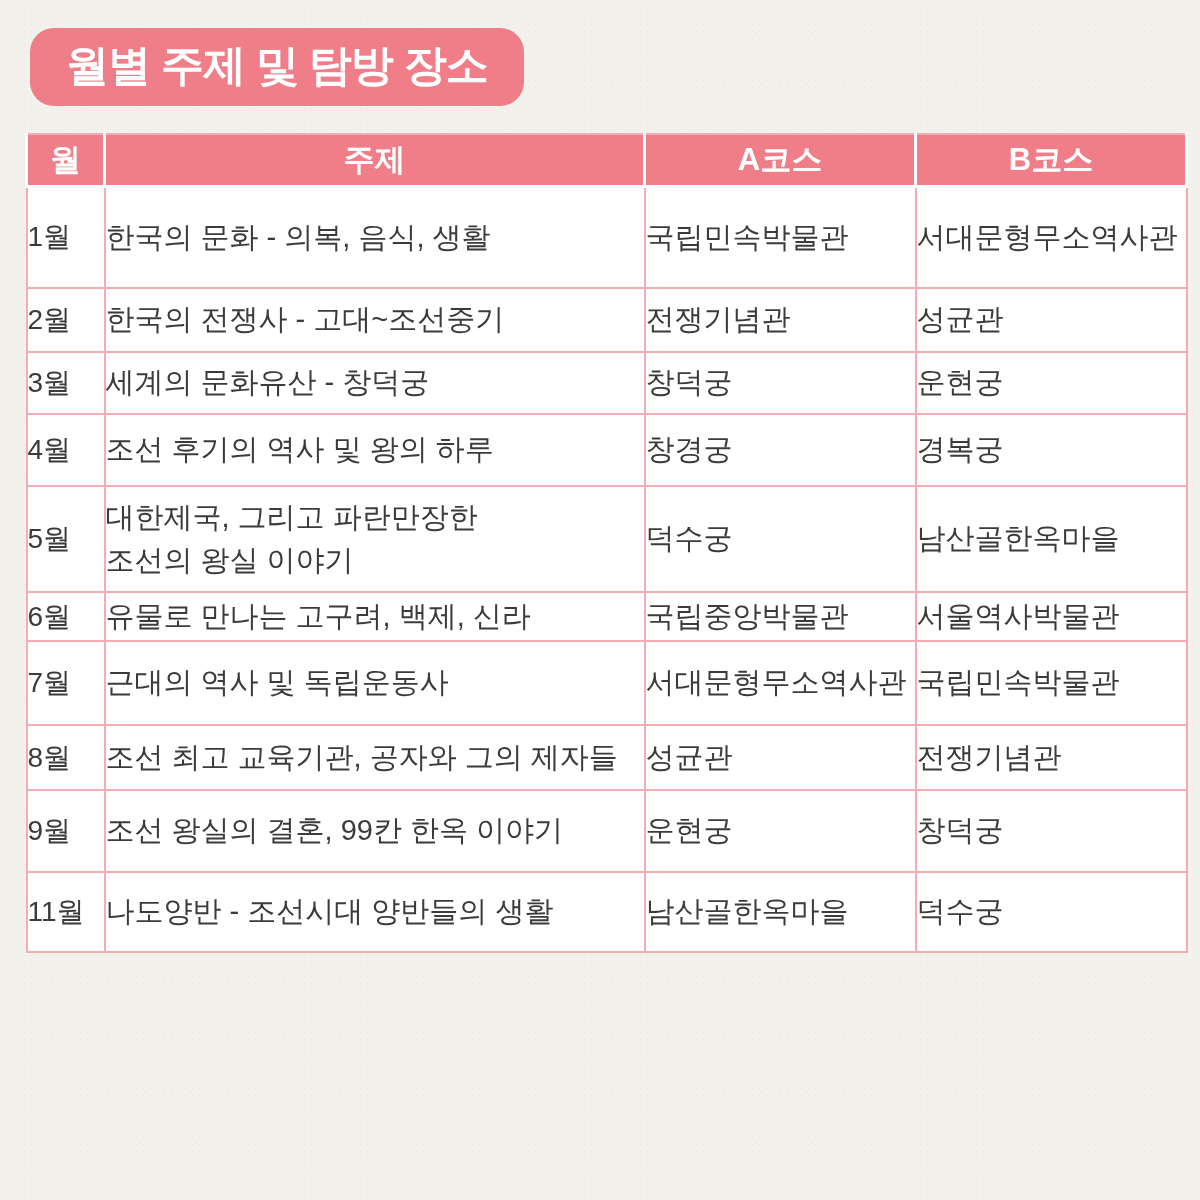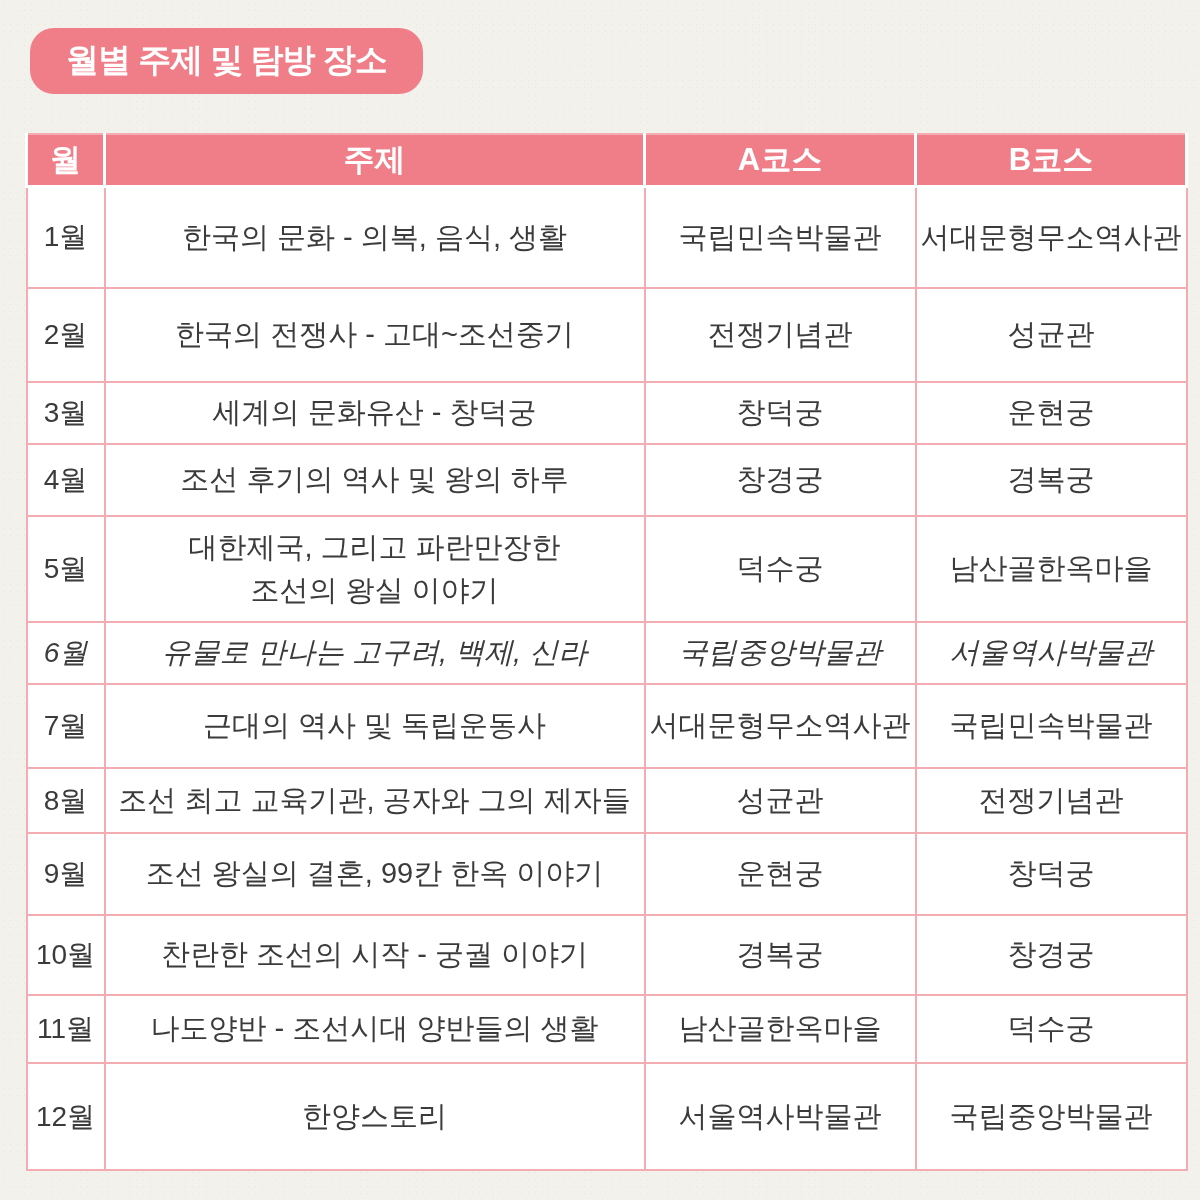--- a/index.html
+++ b/index.html
@@ -21,21 +21,21 @@
     background-size:7px 7px, 11px 11px;
     background-position:0 0, 3px 5px;
     position:relative;
     color:var(--text);
   }
   .title-badge{
     position:absolute;
     left:30px; top:28px;
     background:var(--pink);
     color:var(--header_text);
-    font-size:33px;
+    font-size:43px;
     font-weight:bold;
     letter-spacing:-1px;
     padding:12px 36px 14px 36px;
     border-radius:24px;
     line-height:1.2;
   }
   table.schedule{
     position:absolute;
     left:25px; top:133px;
     width:1160px;
@@ -54,34 +54,33 @@
     font-size:31px;
     font-weight:bold;
     text-align:center;
     vertical-align:middle;
     border:3px solid #FFFFFF;
     border-top:2px solid var(--border_pink);
   }
   td{
     background:var(--cell_bg);
     border:2px solid var(--border_pink);
-    text-align:center;
     vertical-align:middle;
     font-size:29px;
     color:var(--text);
     line-height:1.5;
   }
   td.cell-month{font-size:28px;}
   td.cell-theme{white-space:pre-line;}
   #rows tr:nth-child(1){height:102px;}
-  #rows tr:nth-child(2){height:94px;border-radius:28px;}
+  #rows tr:nth-child(2){height:64px;border-radius:28px;}
   #rows tr:nth-child(3){height:62px;}
   #rows tr:nth-child(4){height:72px;}
   #rows tr:nth-child(5){height:106px;margin-left:36px;}
-  #rows tr:nth-child(6){height:62px;font-style:italic;}
+  #rows tr:nth-child(6){height:49px;}
   #rows tr:nth-child(7){height:84px;}
   #rows tr:nth-child(8){height:65px;padding-left:21px;}
   #rows tr:nth-child(9){height:82px;margin-top:20px;}
   #rows tr:nth-child(10){height:80px;}
   #rows tr:nth-child(11){height:68px;}
   #rows tr:nth-child(12){height:107px;}
 </style>
 </head>
 <body>
 
@@ -152,31 +151,19 @@
         <td class="cell-course_a">성균관</td>
         <td class="cell-course_b">전쟁기념관</td>
       </tr>
       <tr>
         <td class="cell-month">9월</td>
         <td class="cell-theme">조선 왕실의 결혼, 99칸 한옥 이야기</td>
         <td class="cell-course_a">운현궁</td>
         <td class="cell-course_b">창덕궁</td>
       </tr>
       <tr>
-        <td class="cell-month">10월</td>
-        <td class="cell-theme">찬란한 조선의 시작 - 궁궐 이야기</td>
-        <td class="cell-course_a">경복궁</td>
-        <td class="cell-course_b">창경궁</td>
-      </tr>
-      <tr>
         <td class="cell-month">11월</td>
         <td class="cell-theme">나도양반 - 조선시대 양반들의 생활</td>
         <td class="cell-course_a">남산골한옥마을</td>
         <td class="cell-course_b">덕수궁</td>
       </tr>
-      <tr>
-        <td class="cell-month">12월</td>
-        <td class="cell-theme">한양스토리</td>
-        <td class="cell-course_a">서울역사박물관</td>
-        <td class="cell-course_b">국립중앙박물관</td>
-      </tr>
     </tbody>
 </table>
 
 </body></html>

